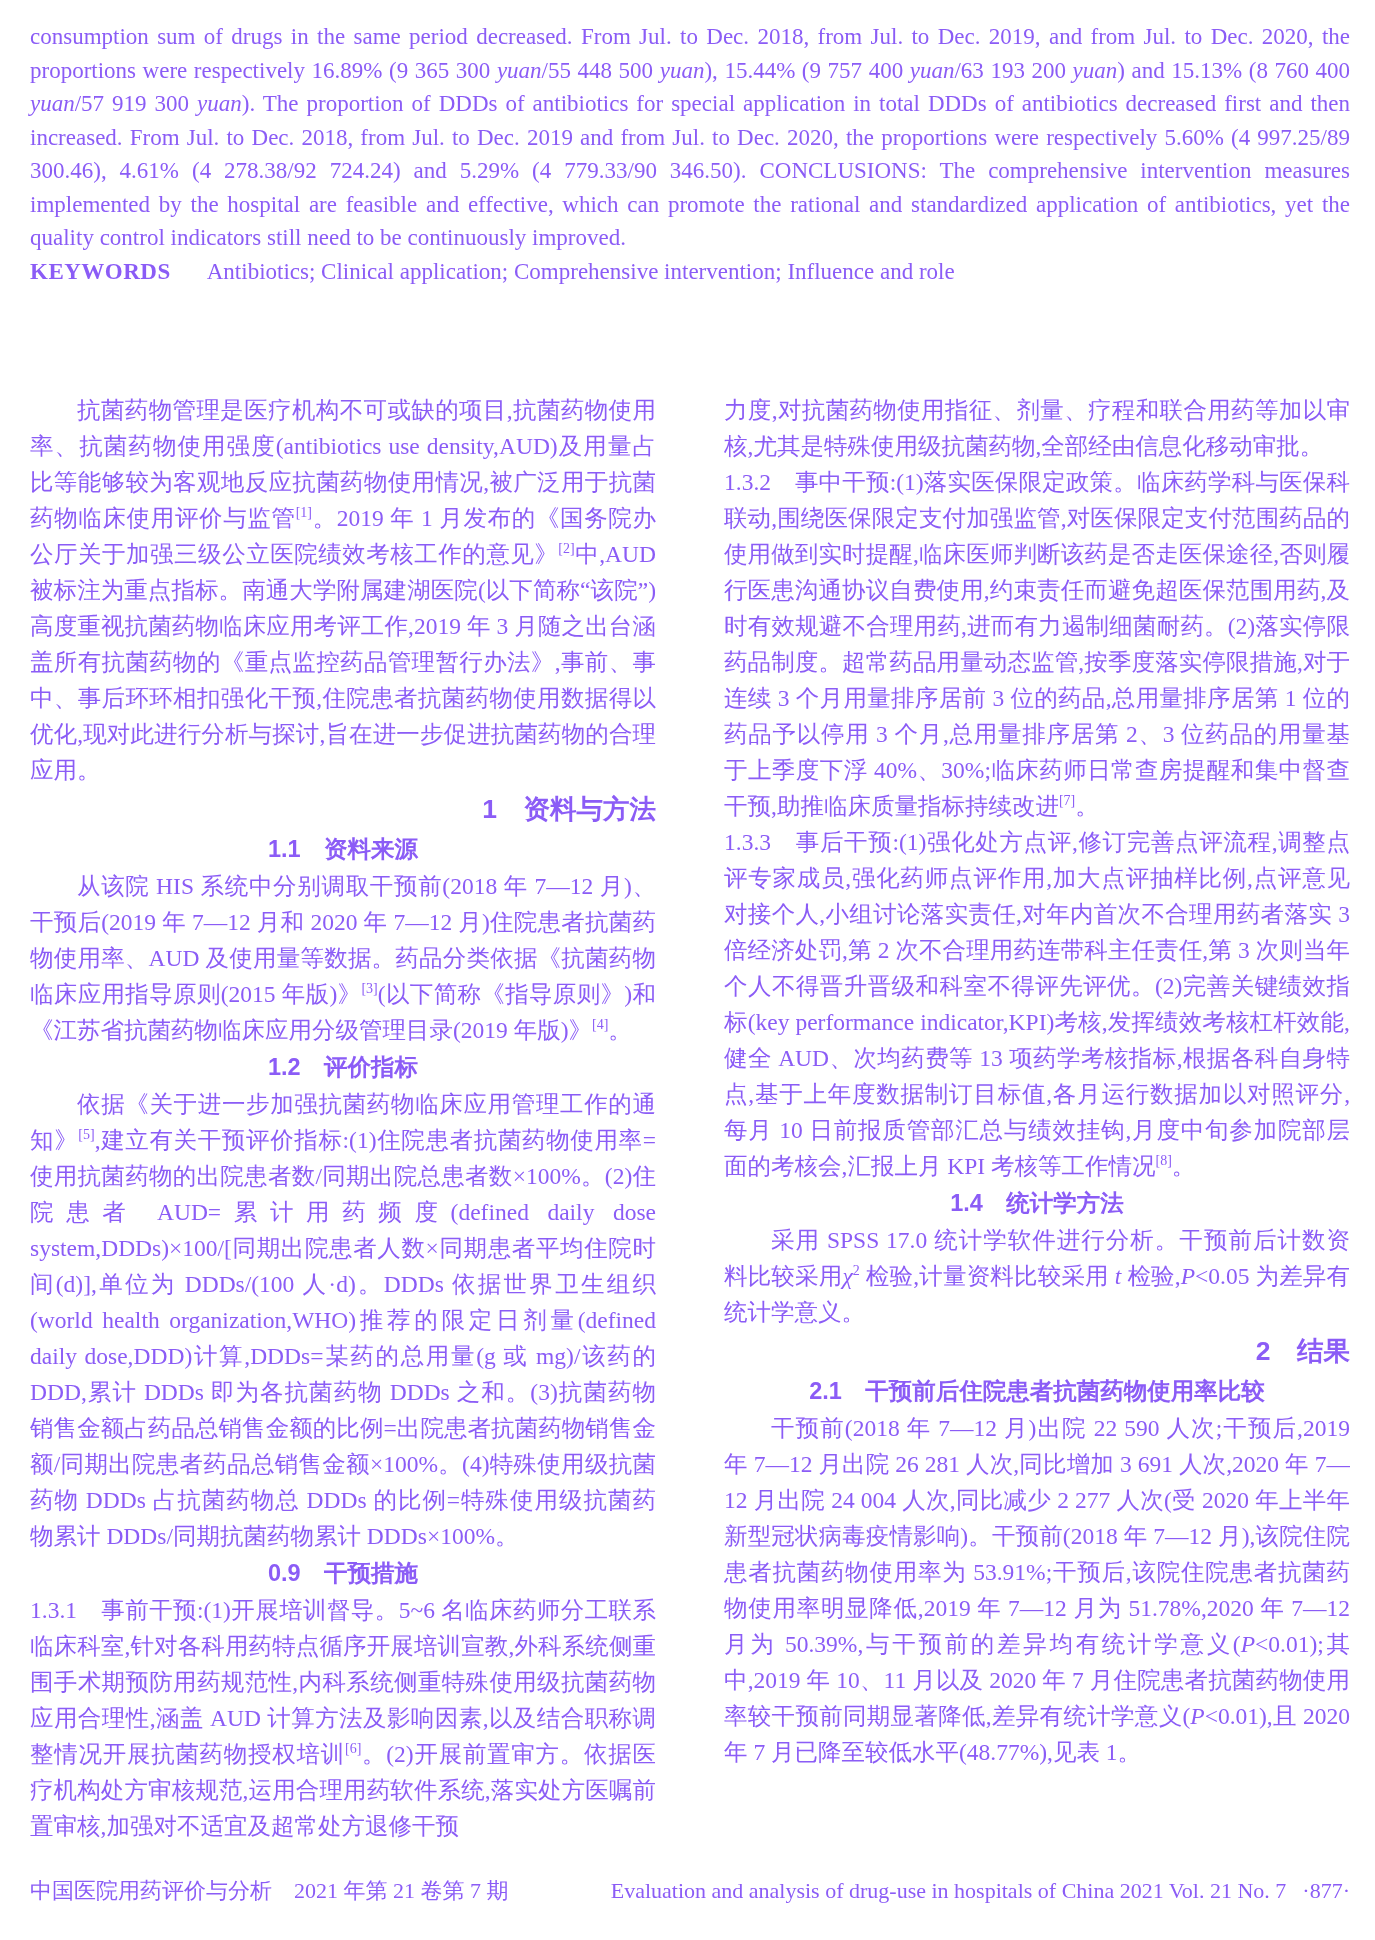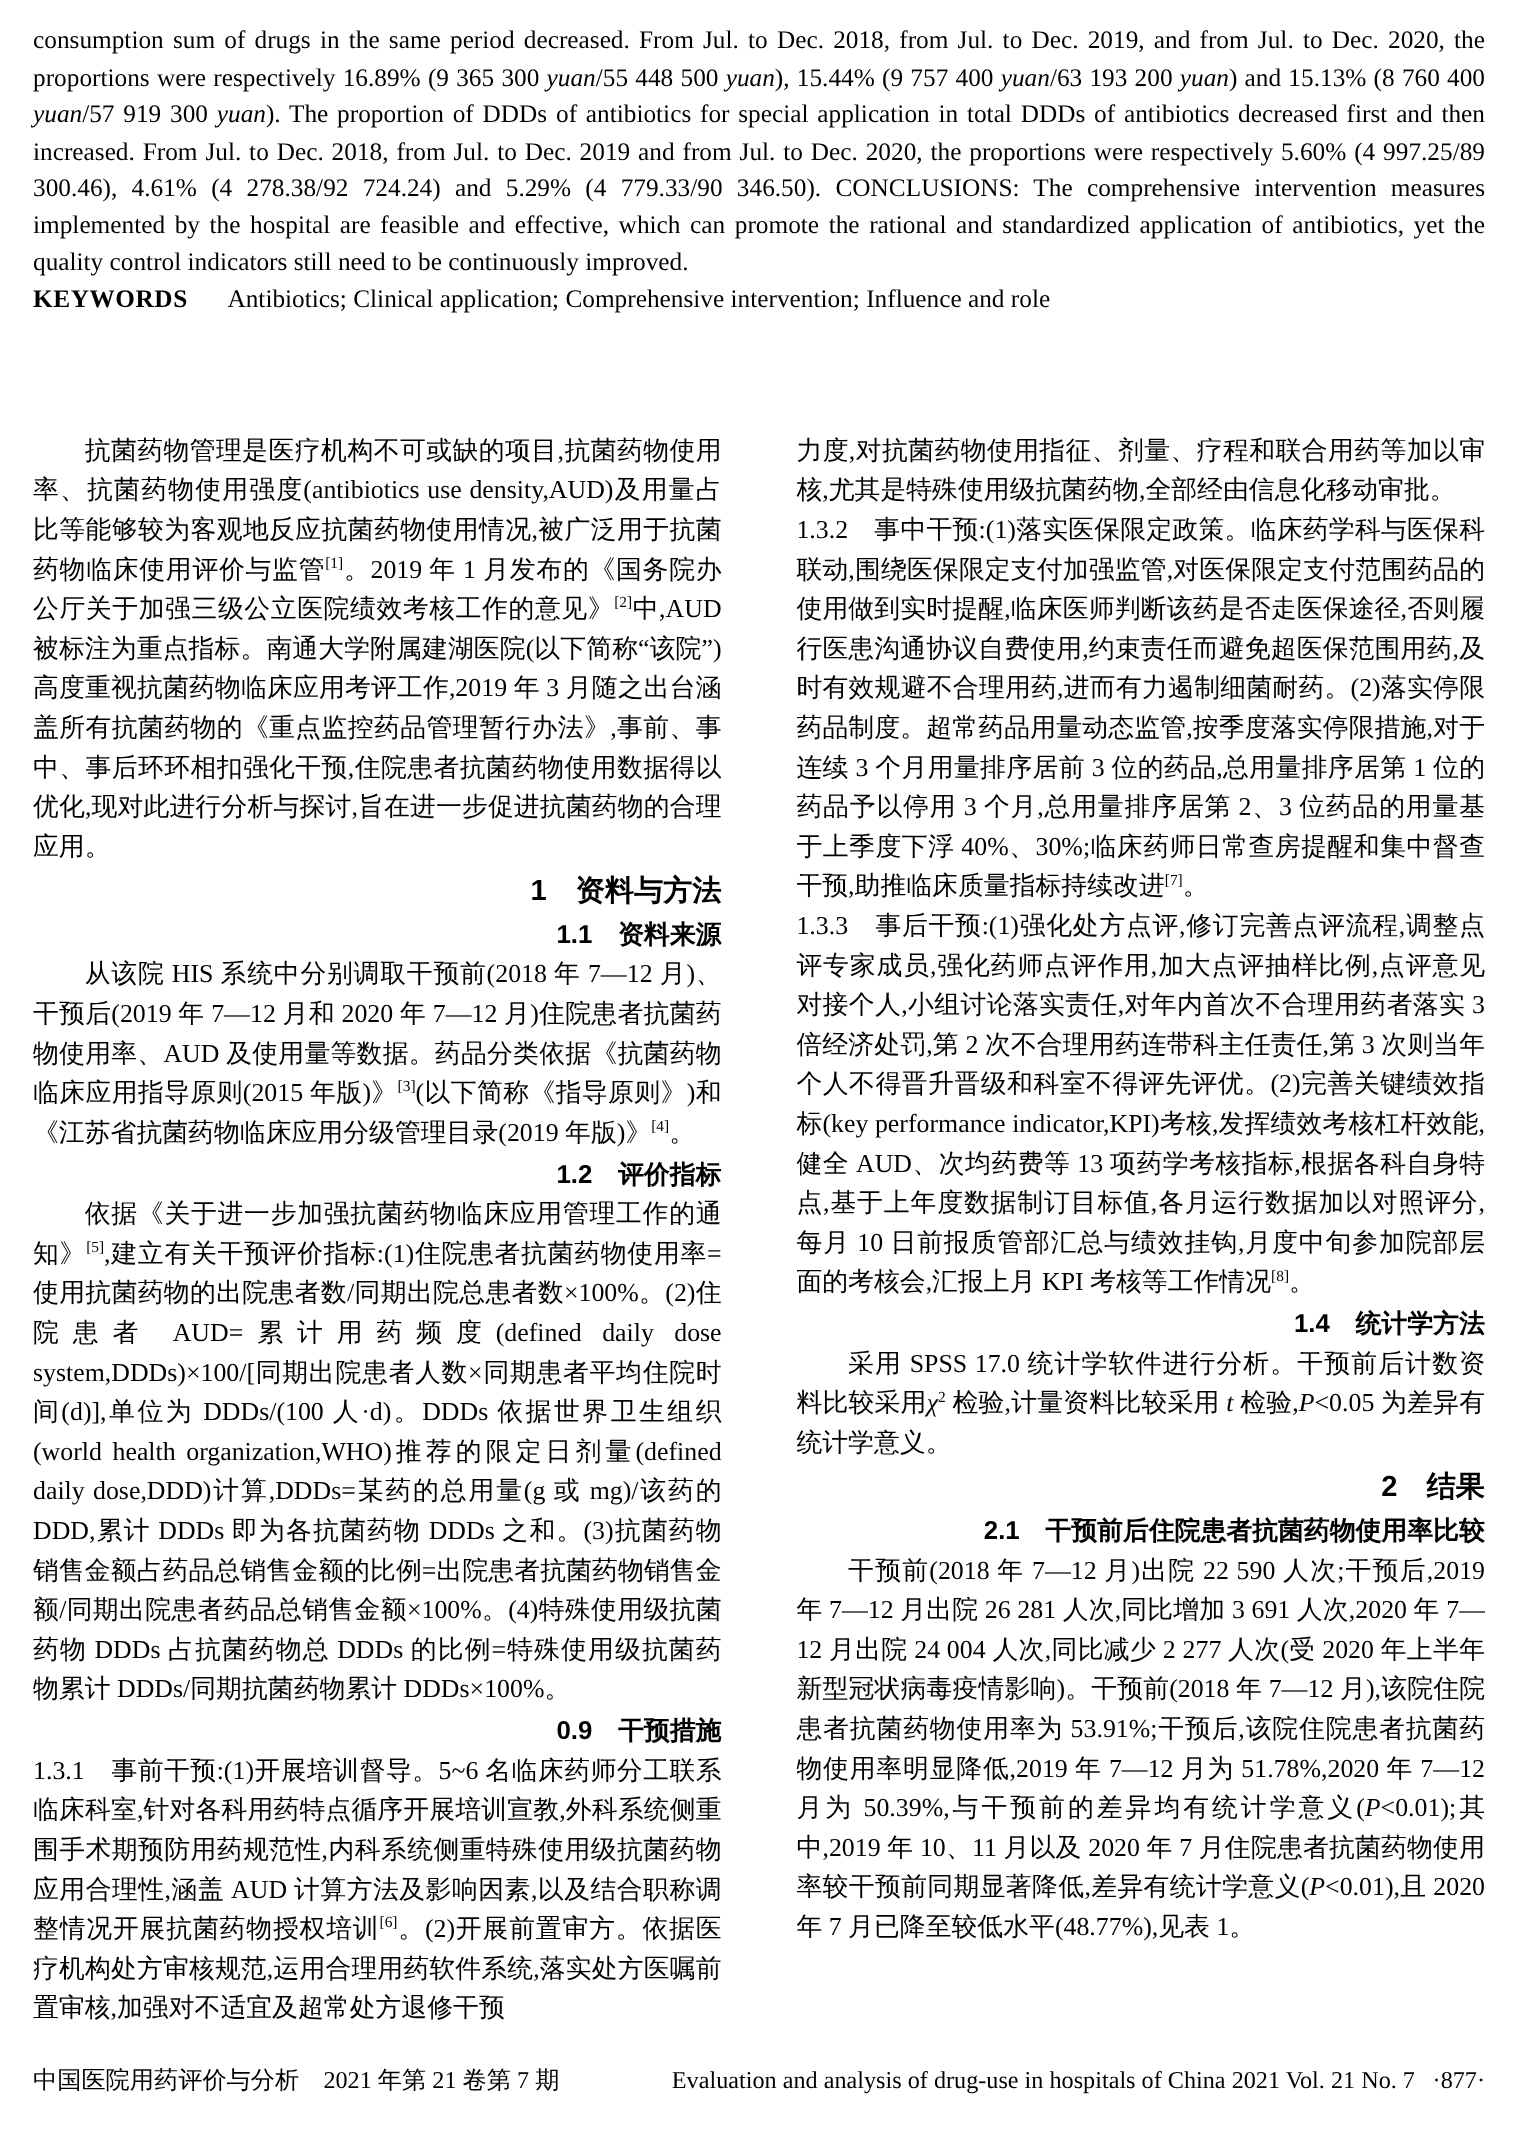--- a/index.html
+++ b/index.html
@@ -1,21 +1,21 @@
 <!DOCTYPE html>
 <html><head>
 <meta charset="utf-8">
 <style>
   html, body { margin: 0; padding: 0; background: #ffffff; }
   .page {
     position: relative;
     width: 1375px;
     height: 1940px;
     background: #ffffff;
-    color: #000000;
+    color: #8b5cf6;
     font-family: "Liberation Serif", serif;
     overflow: hidden;
   }
   .abstract-block {
     position: absolute;
     top: 20px;
     left: 30px;
     width: 1320px;
   }
   .abstract-text {
@@ -65,21 +65,21 @@
     line-height: 42px;
     text-indent: 0;
     text-align: right;
   }
   .blk.h2 {
     font-family: "Liberation Sans", sans-serif;
     font-weight: bold;
     font-size: 23.5px;
     line-height: 38px;
     text-indent: 0;
-    text-align: right;
+    text-align: center;
   }
   sup {
     font-size: 14px;
     line-height: 0;
     vertical-align: super;
   }
   i { font-style: italic; }
   .footer {
     position: absolute;
     top: 1878px;

